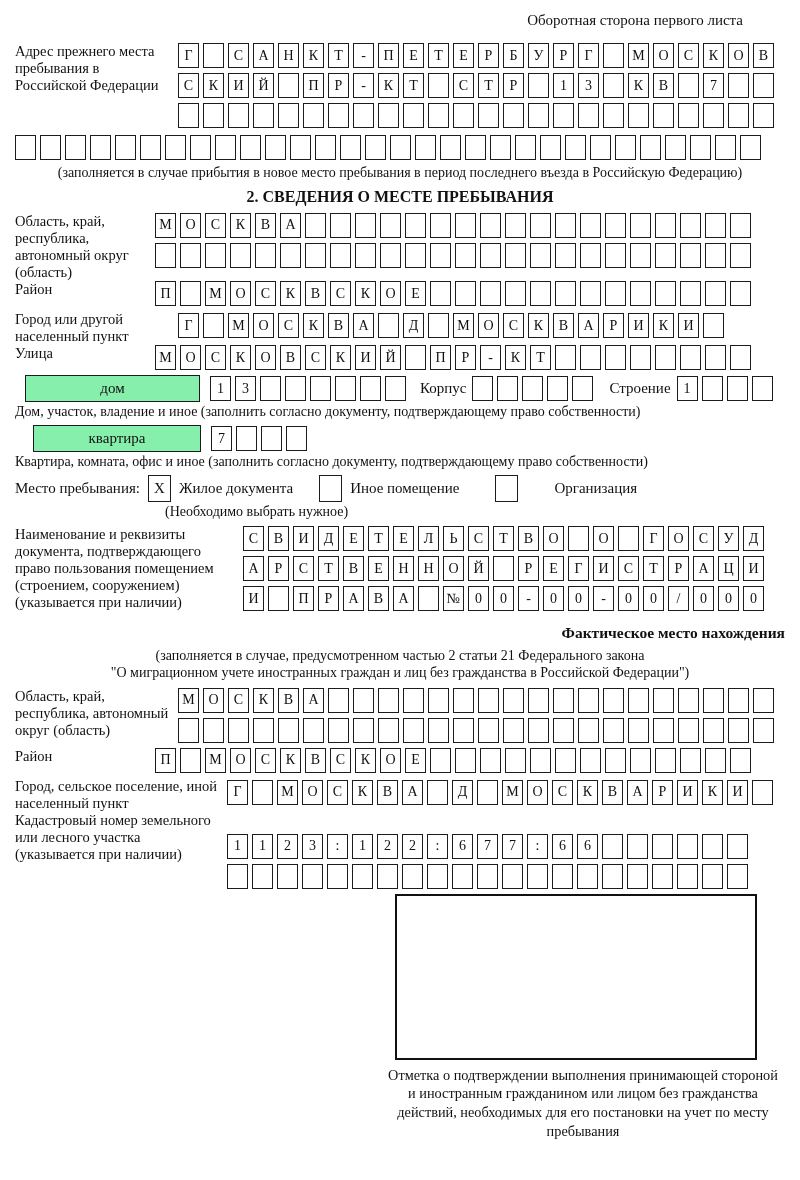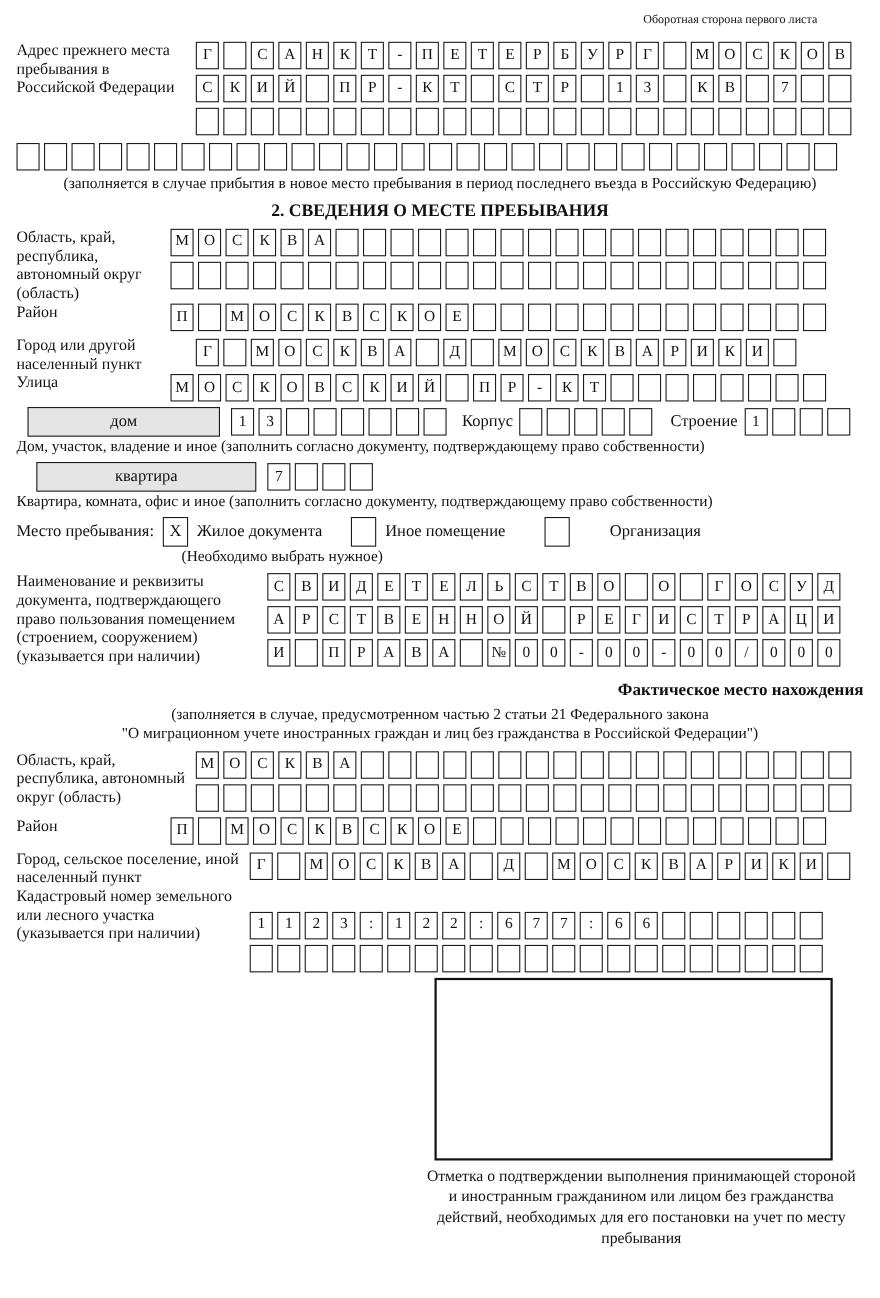--- a/index.html
+++ b/index.html
@@ -2,37 +2,37 @@
 <html lang="ru"><head>
 <meta charset="utf-8">
 <style>
   html,body{margin:0;padding:0;background:#fff;}
   body{
     width:800px;min-height:1180px;box-sizing:border-box;
     padding:12px 15px 10px 15px;
     font-family:"Liberation Serif", serif;
     color:#111;
   }
-  .hdr-note{text-align:right;font-size:11px;padding-right:42px;margin-bottom:14px;}
+  .hdr-note{text-align:right;font-size:15px;padding-right:42px;margin-bottom:14px;}
   .frow{display:flex;align-items:flex-start;}
   .lbl{font-size:14.5px;line-height:1.18;flex:0 0 auto;box-sizing:border-box;padding-right:6px;}
   .w160{width:163px;} .w140{width:140px;} .w210{width:212px;} .w228{width:228px;}
   .cells{display:flex;gap:4px;margin-bottom:5px;}
   .cell{
     box-sizing:border-box;flex:0 0 auto;width:21px;height:25px;
     border:1.6px solid #1c1c1c;background:#fff;
     display:flex;align-items:center;justify-content:center;
     font-size:14px;line-height:1;
   }
   .caption{font-size:14px;line-height:1.2;}
   .caption.center{text-align:center;}
   .sec-title{font-weight:bold;font-size:16px;text-align:center;margin:4px 0 7px 0;}
   .sub-title{font-weight:bold;font-size:15.5px;text-align:right;margin:8px 0 6px 0;}
   .widebox{
-    box-sizing:border-box;height:27px;border:1.8px solid #1c1c1c;background:#e5e5e5;
+    box-sizing:border-box;height:27px;border:1.8px solid #1c1c1c;background:#86efac;
     display:flex;align-items:center;justify-content:center;font-size:15px;
   }
   .inline-lbl{font-size:15px;line-height:27px;white-space:nowrap;}
   .chk{
     box-sizing:border-box;width:23px;height:27px;border:1.6px solid #1c1c1c;
     display:flex;align-items:center;justify-content:center;font-size:15px;flex:0 0 auto;
   }
   .mesto-line{display:flex;align-items:center;margin:3px 0 2px 0;}
   .mesto-line .gap-s{width:8px;} .mesto-line .gap-m{width:26px;} .mesto-line .gap-l{width:36px;}
   .mesto-note{font-size:14px;margin:0 0 6px 150px;width:320px;}
@@ -345,21 +345,21 @@
   <div class="cells" style="margin-bottom:0;">
       <span class="cell">1</span>
       <span class="cell"></span>
       <span class="cell"></span>
       <span class="cell"></span>
     </div>
 </div>
 <div class="caption mb4">Дом, участок, владение и иное (заполнить согласно документу, подтверждающему право собственности)</div>
 
 <div class="frow vcenter mb2" style="margin-left:18px;">
-  <div class="widebox" style="width:200px;">квартира</div>
+  <div class="widebox" style="width:168px;">квартира</div>
   <div style="width:10px;"></div>
   <div class="cells" style="margin-bottom:0;">
       <span class="cell">7</span>
       <span class="cell"></span>
       <span class="cell"></span>
       <span class="cell"></span>
     </div>
 </div>
 <div class="caption mb4">Квартира, комната, офис и иное (заполнить согласно документу, подтверждающему право собственности)</div>
 

